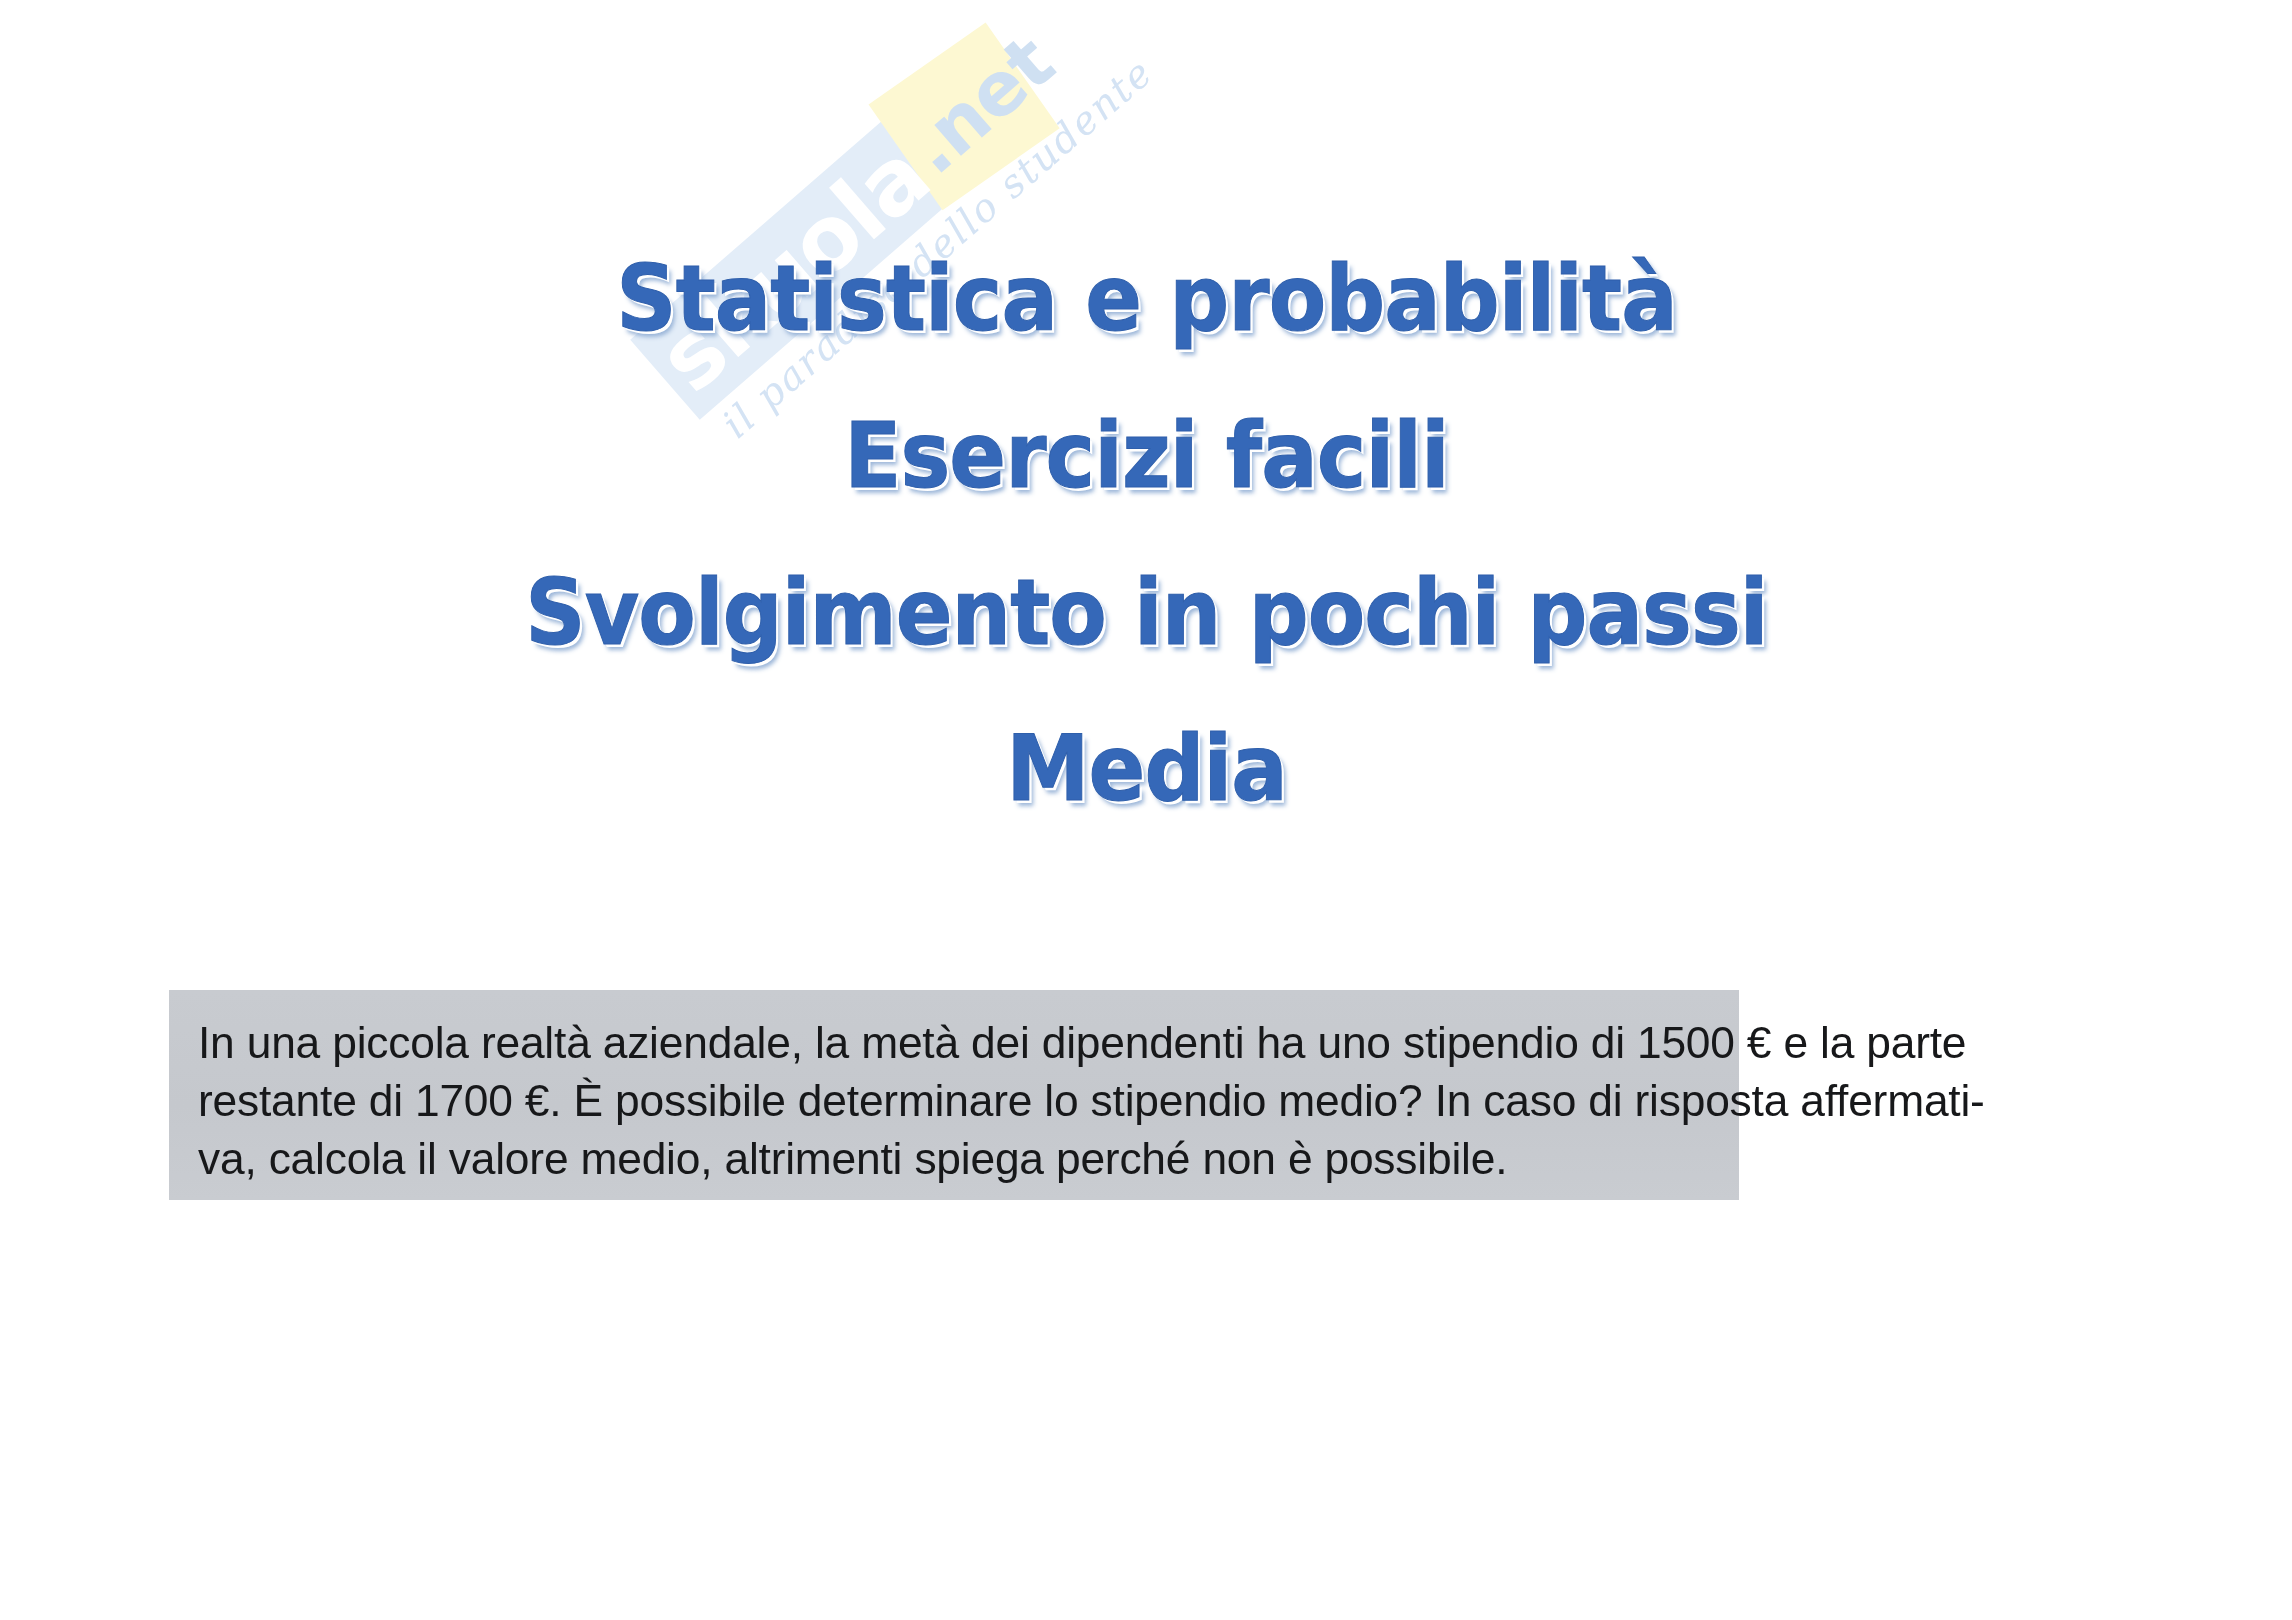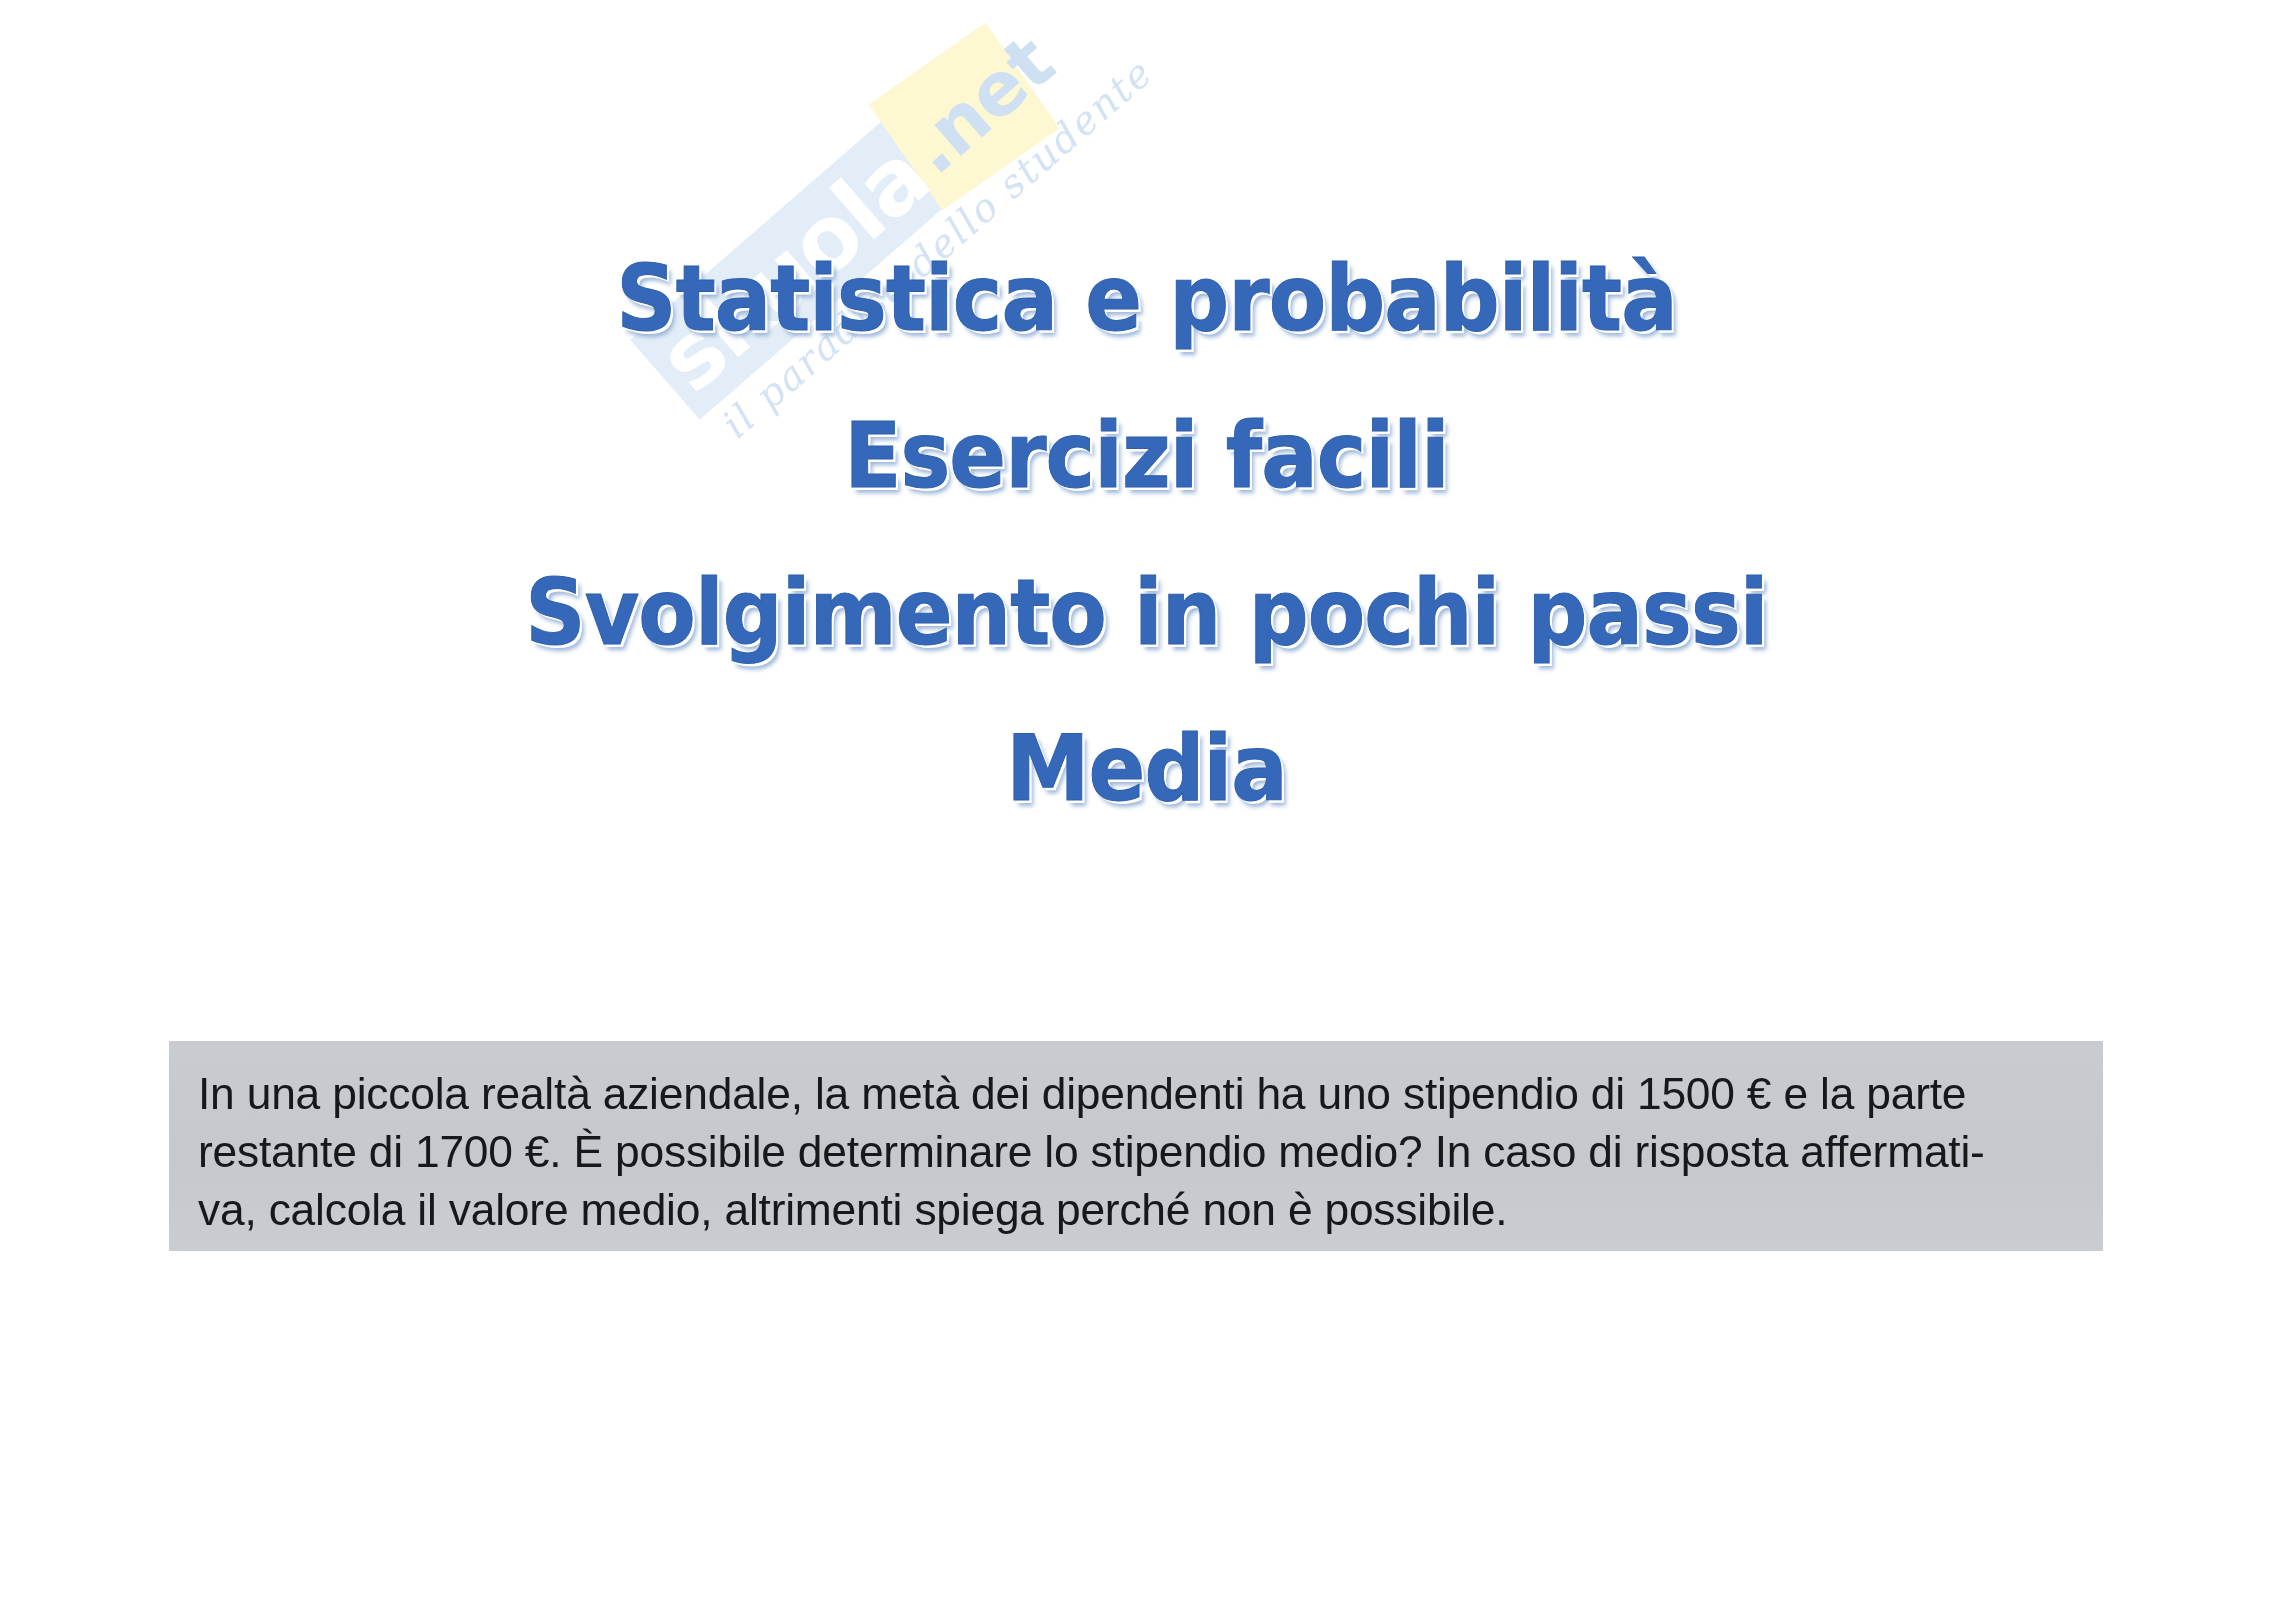--- a/index.html
+++ b/index.html
@@ -115,22 +115,22 @@
   }
   .t1 { position:absolute; left:0; right:0; top: 246px;  font-size: 90px; transform: scaleX(0.93); }
   .t2 { position:absolute; left:0; right:0; top: 403px;  font-size: 90px; transform: scaleX(0.93); }
   .t3 { position:absolute; left:0; right:0; top: 560px;  font-size: 90px; transform: scaleX(0.93); }
   .t4 { position:absolute; left:0; right:0; top: 716px;  font-size: 90px; transform: scaleX(0.93); }
 
   
   .exercise-box {
     position: absolute;
     left: 169px;
-    top: 1041px;
-    width: 1934px;
+    top: 990px;
+    width: 1570px;
     height: 210px;
     background: #c6c9ce;
     background-image: linear-gradient(180deg, #c8cbd0 0%, #c5c8cd 55%, #c9ccd1 100%);
     z-index: 2;
     box-sizing: border-box;
     padding: 23.5px 29px 0 29px;
   }
   .exercise-text {
     font-family: "Liberation Sans", sans-serif;
     font-size: 45px;

